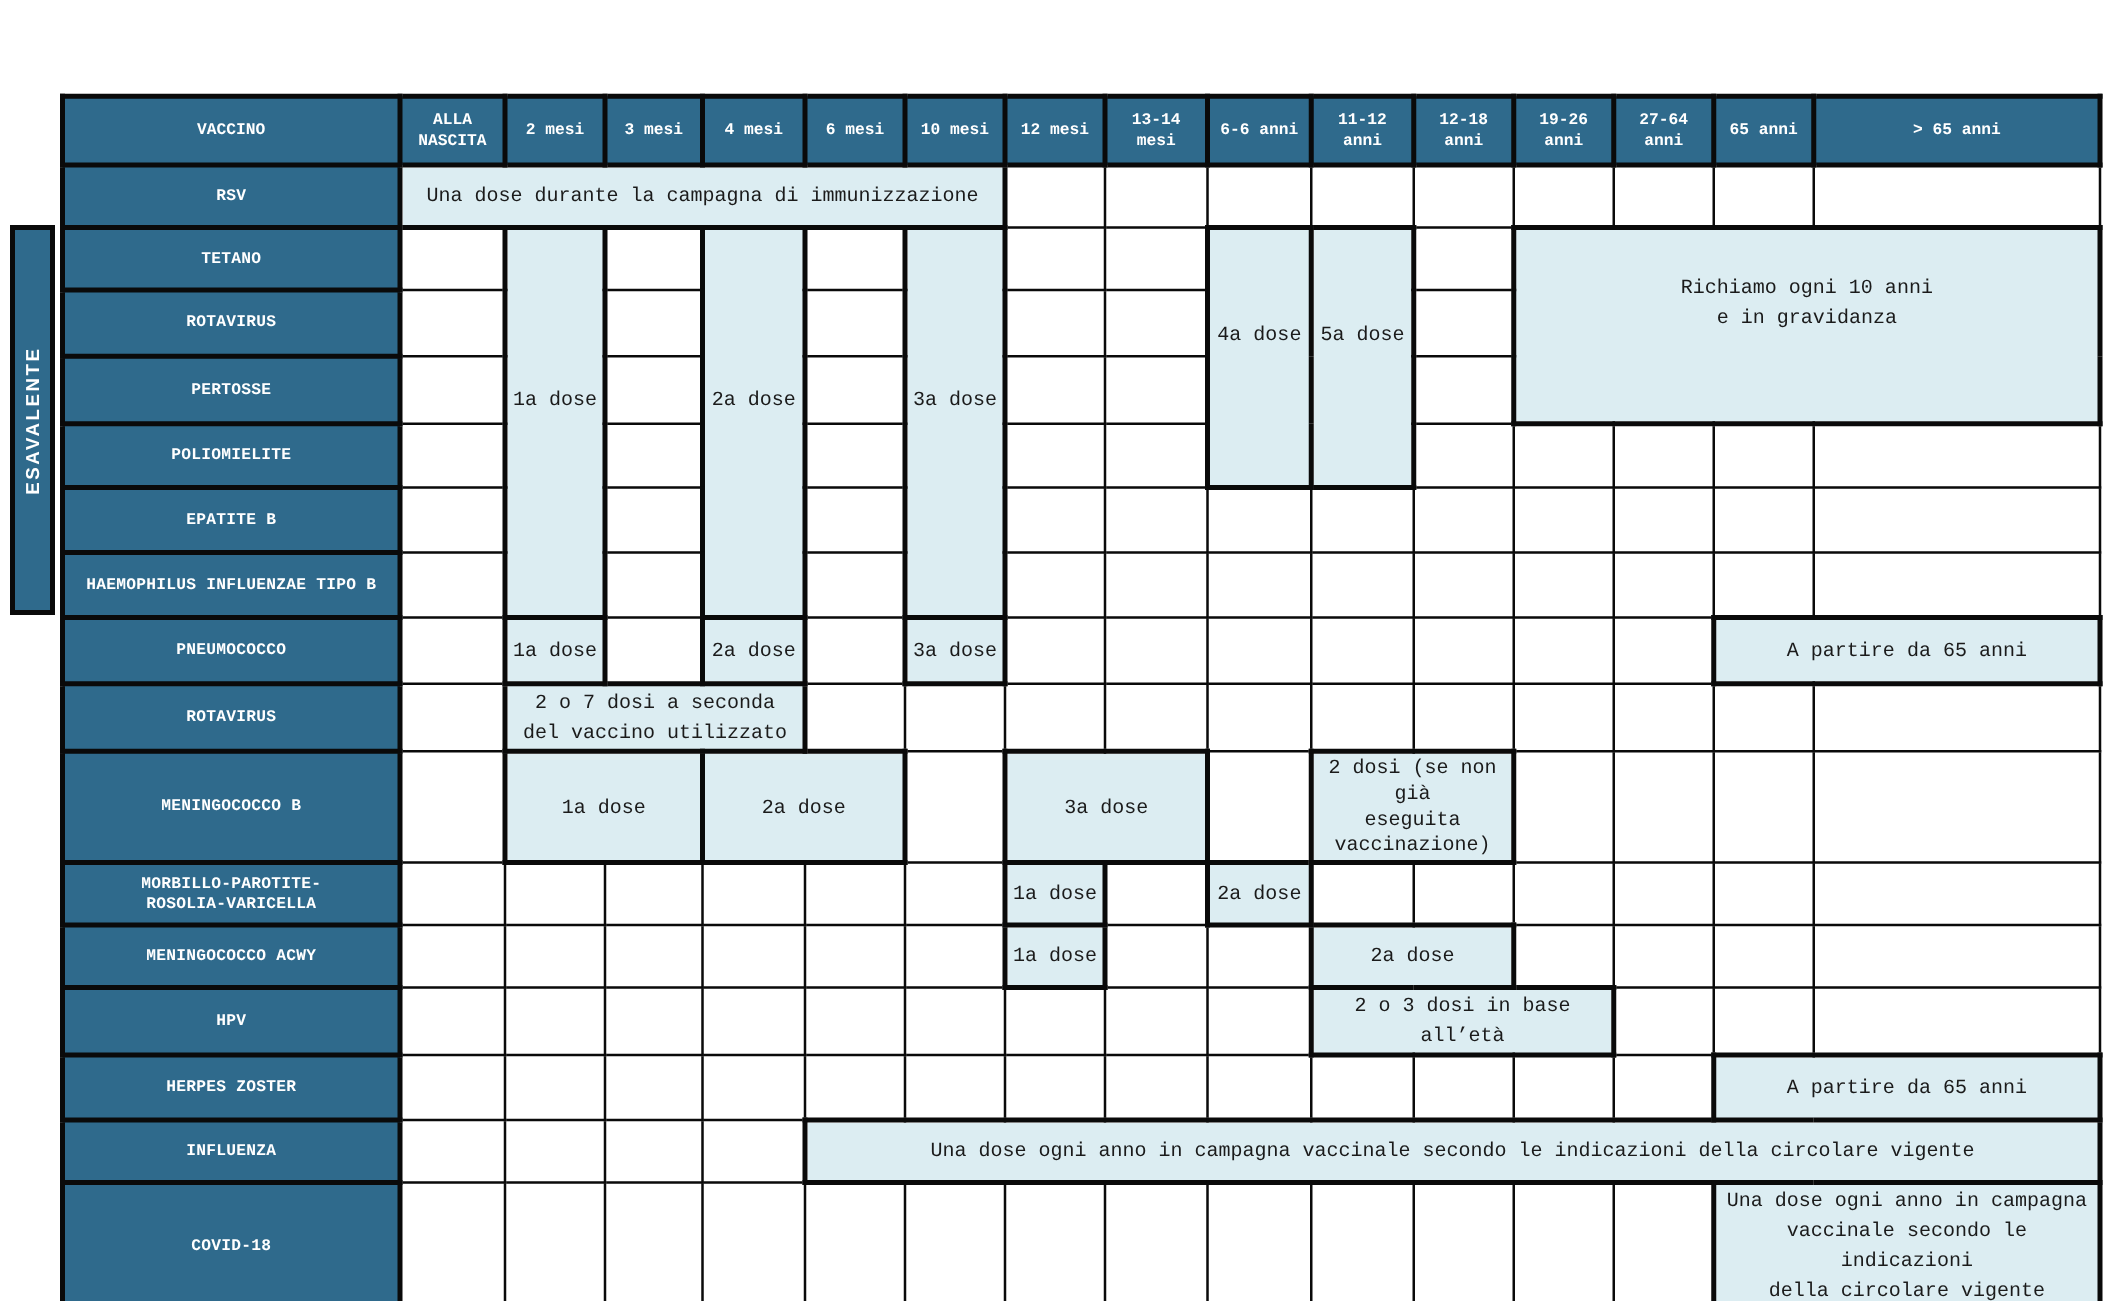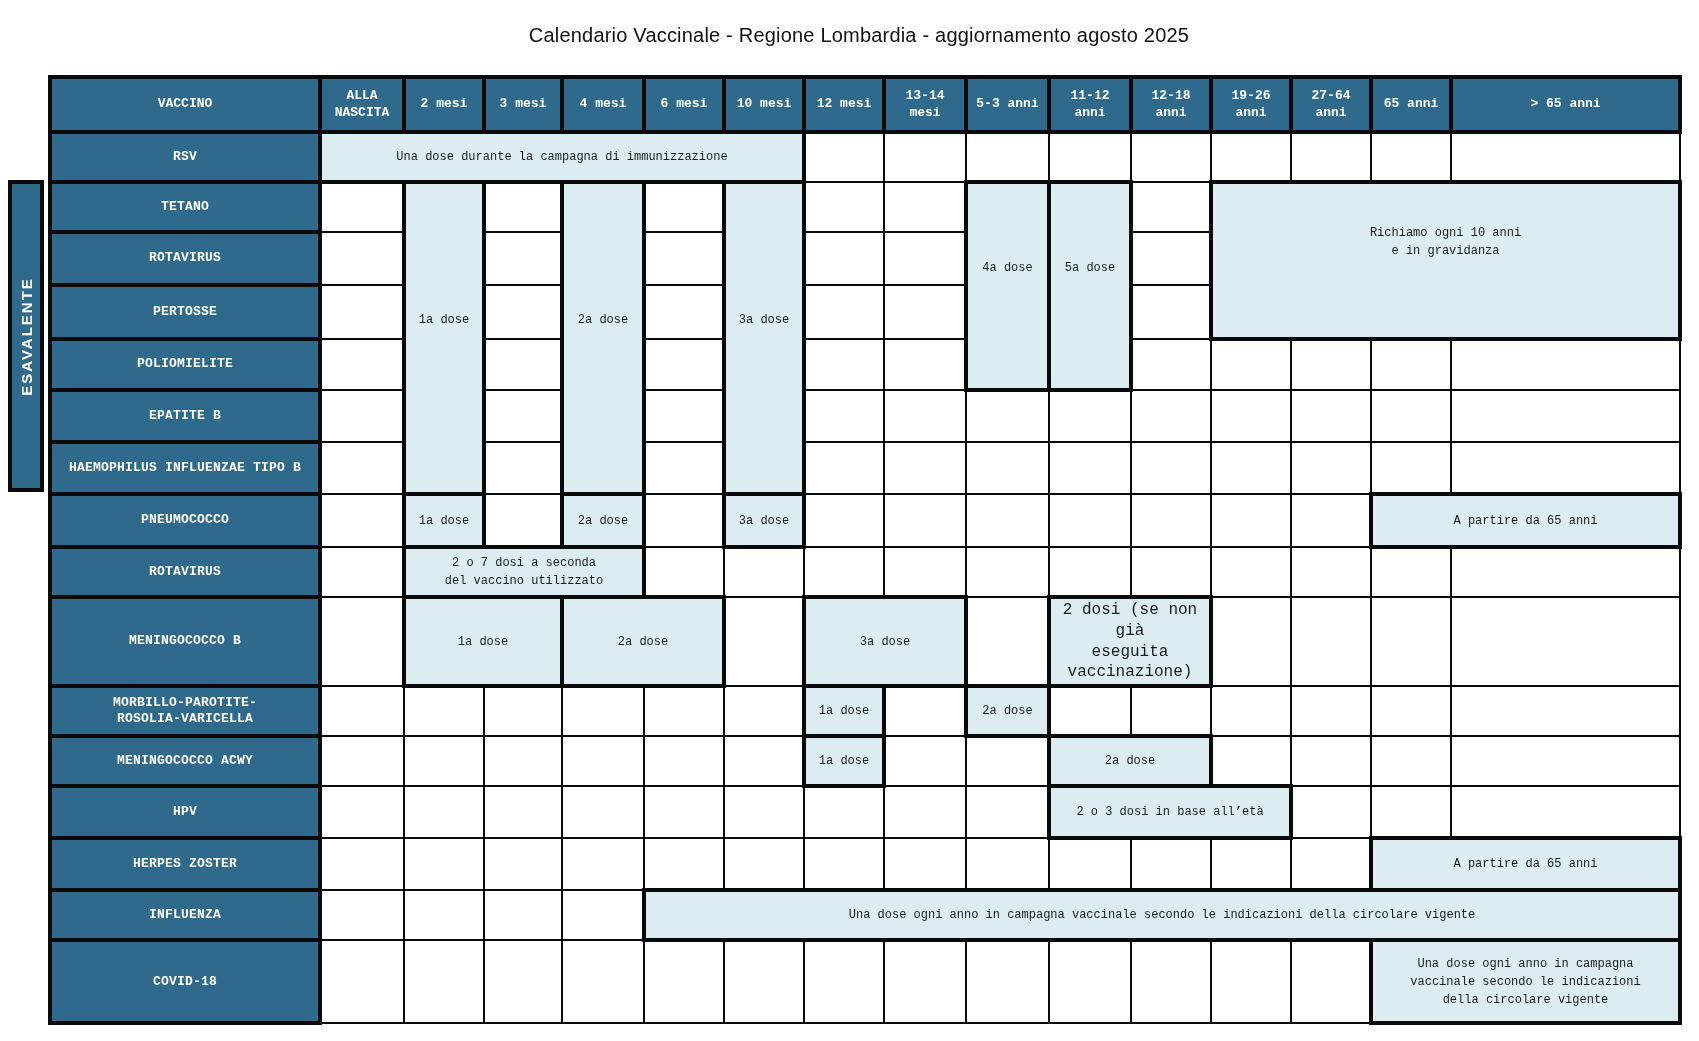--- a/index.html
+++ b/index.html
@@ -46,31 +46,30 @@
   td.label{
     background:var(--header-bg); color:#ffffff;
     border:4px solid var(--bd);
     font-size:13px; font-weight:bold; line-height:1.25;
     white-space:pre-line; letter-spacing:0.2px; padding:1px;
   }
   td.empty{ background:#ffffff; border:2px solid var(--bd); }
   td.box{
     background:var(--hl); color:var(--ink);
     border:4px solid var(--bd);
-    font-size:12px; line-height:1.5;
+    font-size:16px; line-height:1.5;
     white-space:pre-line; padding:1px 3px;
     overflow:hidden;
   }
   td.box.tiny{ font-size:16px; line-height:1.3; }
 </style>
 </head>
 <body>
 
 <div class="page">
-  <div class="title">Calendario Vaccinale - Regione Lombardia - aggiornamento agosto 2025</div>
 
   <div class="side-bar">
     <span>ESAVALENTE</span>
   </div>
 
   <div class="table-wrap">
     <table id="cal-table">
         <colgroup>
           <col style="width: 270px;">
           <col style="width: 84px;">
@@ -95,21 +94,21 @@
             <th>ALLA
 NASCITA</th>
             <th>2 mesi</th>
             <th>3 mesi</th>
             <th>4 mesi</th>
             <th>6 mesi</th>
             <th>10 mesi</th>
             <th>12 mesi</th>
             <th>13-14
 mesi</th>
-            <th>5-3 anni</th>
+            <th>6-6 anni</th>
             <th>11-12
 anni</th>
             <th>12-18
 anni</th>
             <th>19-26
 anni</th>
             <th>27-64
 anni</th>
             <th>65 anni</th>
             <th>&gt; 65 anni</th>

